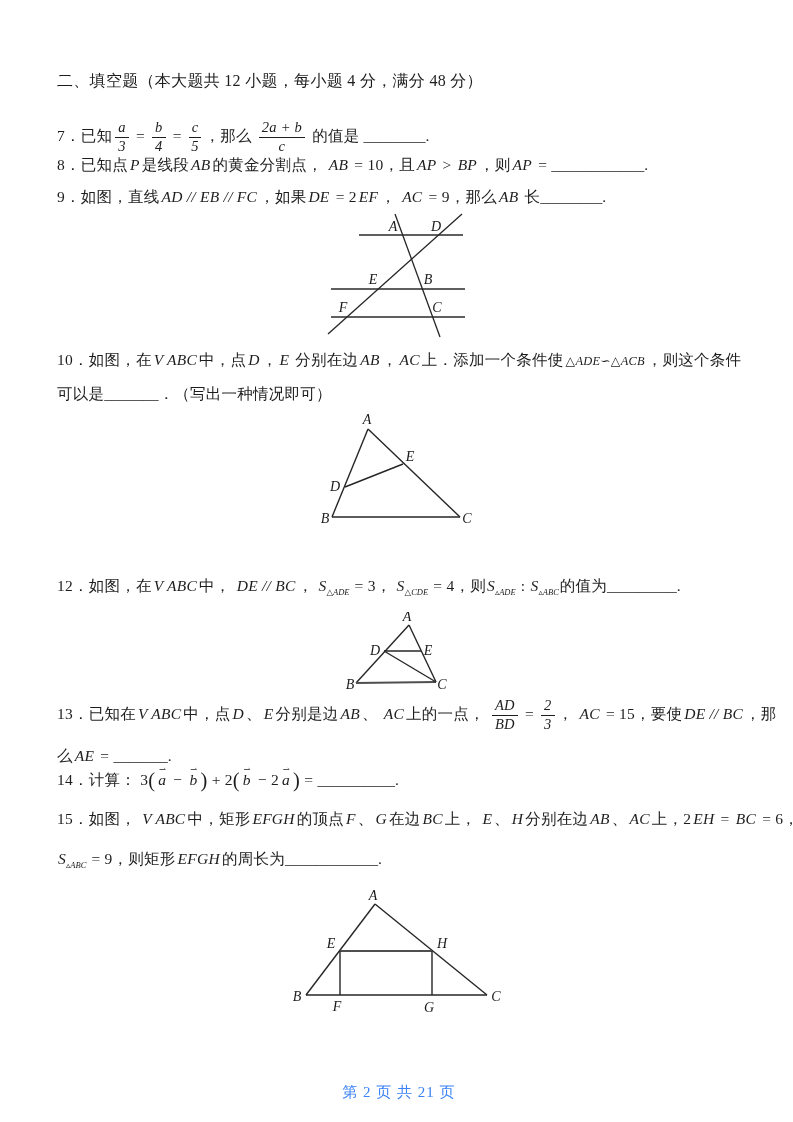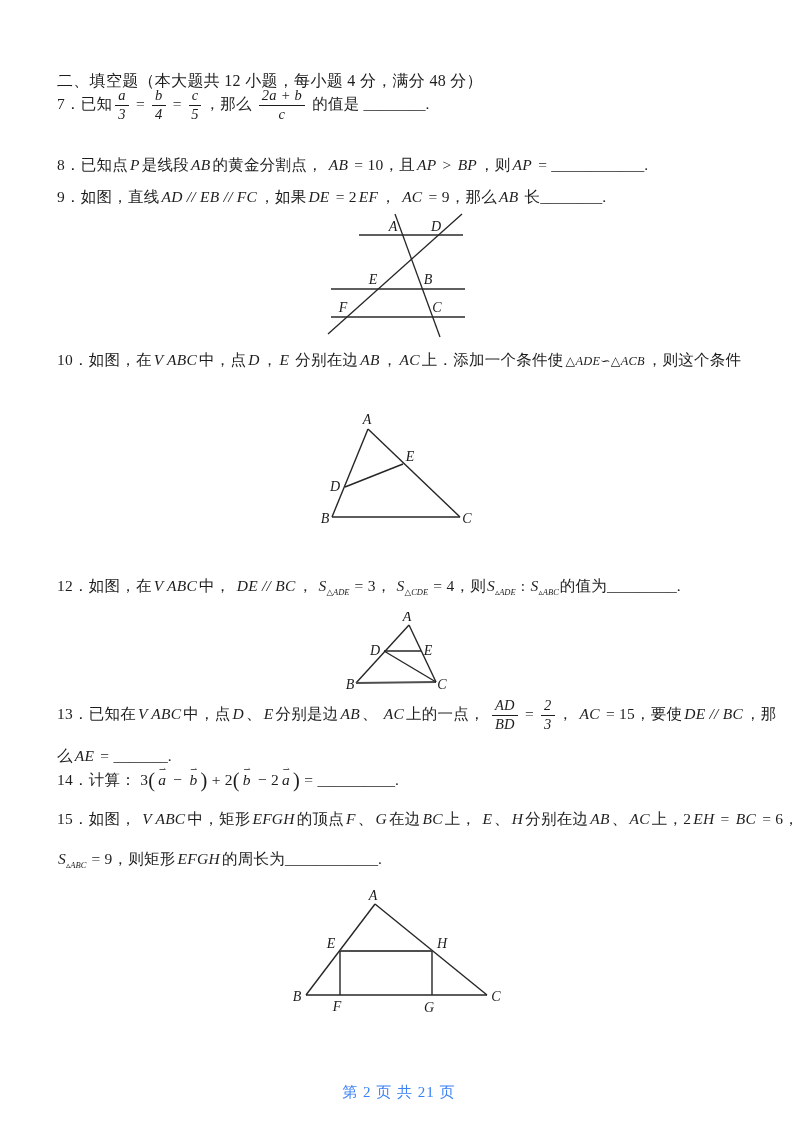--- a/index.html
+++ b/index.html
@@ -2,21 +2,21 @@
 <html><head>
 <meta charset="utf-8">
 <style>
   html,body{margin:0;padding:0;background:#ffffff;}
   .page{
     position:relative;width:793px;height:1122px;background:#ffffff;overflow:hidden;
     font-family:"Liberation Serif","DejaVu Serif",serif;color:#1d1d1d;margin-top:12px;
   }
   .hdr{position:absolute;left:57px;top:59px;font-size:16px;letter-spacing:.3px;white-space:nowrap;}
   .qline{position:absolute;left:57px;white-space:nowrap;font-size:15.5px;letter-spacing:.25px;}
-  .q7{top:76px;}
+  .q7{top:108px;}
   .q8{top:143px;}
   .q9{top:175px;}
   .q10l1{top:338px;}
   .q10l2{top:372px;}
   .q11{top:531px;}
   .q12{top:564px;}
   .q13l1{top:686px;}
   .q13l2{top:734px;}
   .q14{top:757px;}
   .q15l1{top:797px;}
@@ -66,20 +66,21 @@
     <line class="tl" x1="328" y1="322" x2="462" y2="202"></line>
     <text x="393" y="219">A</text>
     <text x="436" y="219">D</text>
     <text x="373" y="272">E</text>
     <text x="428" y="272">B</text>
     <text x="343" y="300">F</text>
     <text x="437" y="300">C</text>
   </svg>
 
   <div class="qline q10l1"><span class="trun">10．如图，在</span><span class="mrun">V ABC</span><span class="trun">中，点</span><span class="mrun">D</span><span class="trun">，</span><span class="mrun">E</span><span class="trun"> 分别在边</span><span class="mrun">AB</span><span class="trun">，</span><span class="mrun">AC</span><span class="trun">上．添加一个条件使</span><span class="mrun" style="font-size: 0.8em;">△ADE∽△ACB</span><span class="trun">，则这个条件</span></div>
+  <div class="qline q10l2"><span class="trun">可以是</span><span class="blank">_______</span><span class="trun">．（写出一种情况即可）</span></div>
 
   <svg class="diagram" style="left:313px;top:402px;" width="170" height="118" viewBox="313 402 170 118">
     <line class="dl" x1="368" y1="417" x2="332" y2="505"></line>
     <line class="dl" x1="332" y1="505" x2="460" y2="505"></line>
     <line class="dl" x1="460" y1="505" x2="368" y2="417"></line>
     <line class="dl" x1="345" y1="475" x2="403" y2="452"></line>
     <text x="367" y="412">A</text>
     <text x="325" y="511">B</text>
     <text x="467" y="511">C</text>
     <text x="335" y="479">D</text>

